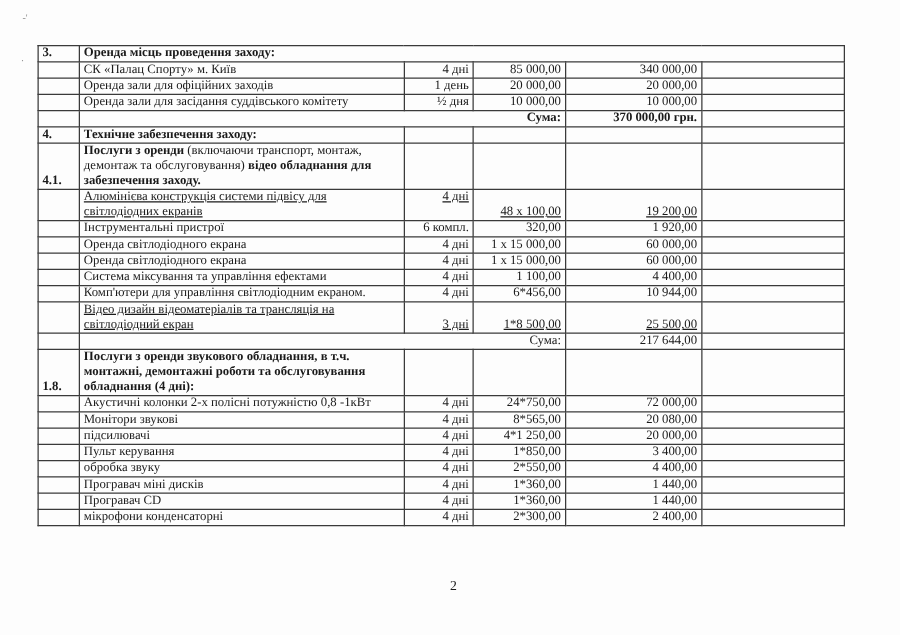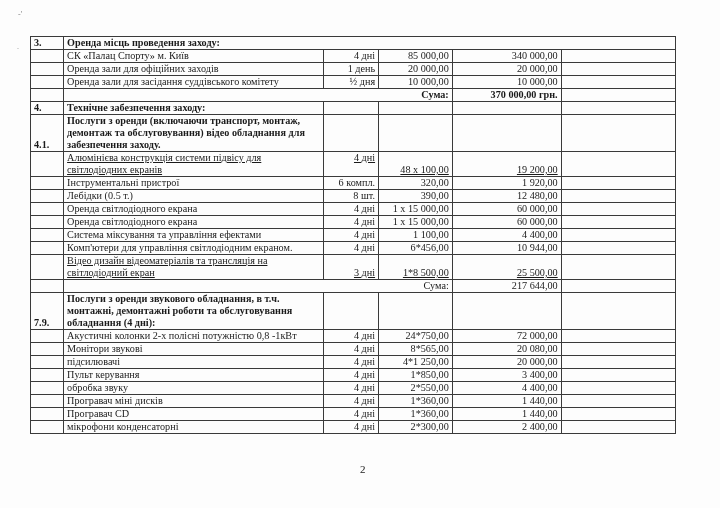--- a/index.html
+++ b/index.html
@@ -19,21 +19,21 @@
   .c-qty { width:52px; text-align:right; }
   .c-price { width:69px; text-align:right; }
   .c-total { width:102px; text-align:right; }
   .c-extra { width:107px; }
   .bold { font-weight:bold; }
   .wrap { white-space:normal !important; }
   .r { text-align:right; }
   .tall2 td { height:25px;text-decoration:underline; }
   .tall3 td { height:37px; }
   .pageno { position:absolute; left:360px; top:463px; font-size:11px; }
-  .nb { font-weight:bold; }
+  .nb { font-weight:normal; }
 </style>
 </head>
 <body>
 
 <div class="page">
   <span class="mark" style="left:18px;top:10px;">-'</span>
   <span class="mark" style="left:17px;top:42px;">.</span>
 
   <table class="doc">
     <colgroup>
@@ -109,28 +109,20 @@
     <tr>
           <td></td>
       <td>Інструментальні пристрої</td>
       <td class="r">6 компл.</td>
       <td class="r">320,00</td>
       <td class="r">1 920,00</td>
           <td></td>
         </tr>
     <tr>
           <td></td>
-      <td>Лебідки (0.5 т.)</td>
-      <td class="r">8 шт.</td>
-      <td class="r">390,00</td>
-      <td class="r">12 480,00</td>
-          <td></td>
-        </tr>
-    <tr>
-          <td></td>
       <td>Оренда світлодіодного екрана</td>
       <td class="r">4 дні</td>
       <td class="r">1 х 15 000,00</td>
       <td class="r">60 000,00</td>
           <td></td>
         </tr>
     <tr>
           <td></td>
       <td>Оренда світлодіодного екрана</td>
       <td class="r">4 дні</td>
@@ -163,21 +155,21 @@
           <td></td>
         </tr>
     <tr>
       <td></td>
       <td colspan="3" class="r">Сума:</td>
       <td class="r">217 644,00</td>
       <td></td>
     </tr>
 
     <tr class="tall3">
-      <td class="bold">7.9.</td>
+      <td class="bold">1.8.</td>
       <td class="wrap bold">Послуги з оренди звукового обладнання, в т.ч. монтажні, демонтажні роботи та обслуговування обладнання (4 дні):</td>
       <td></td>
           <td></td>
           <td></td>
           <td></td>
     </tr>
     <tr>
           <td></td>
       <td>Акустичні колонки 2-х полісні потужністю 0,8 -1кВт</td>
       <td class="r">4 дні</td>

